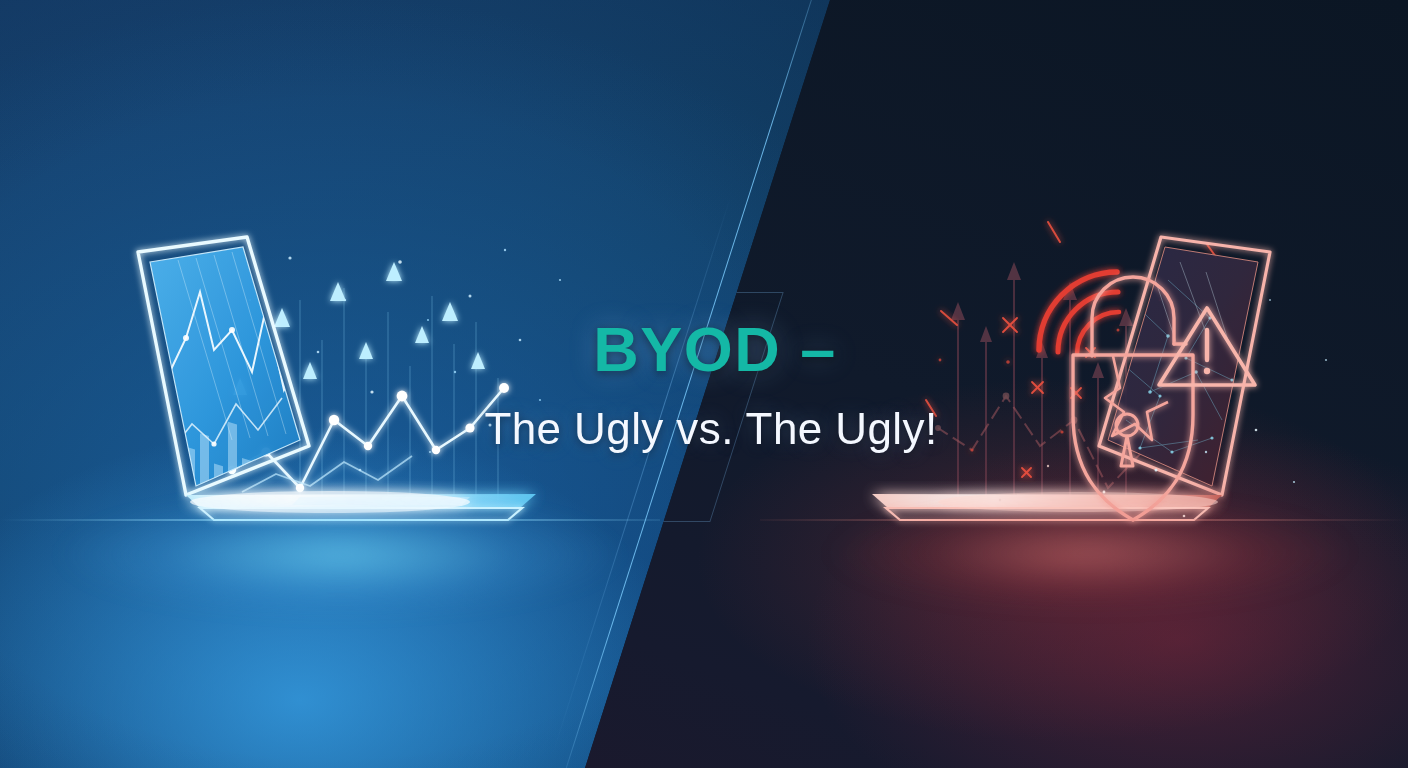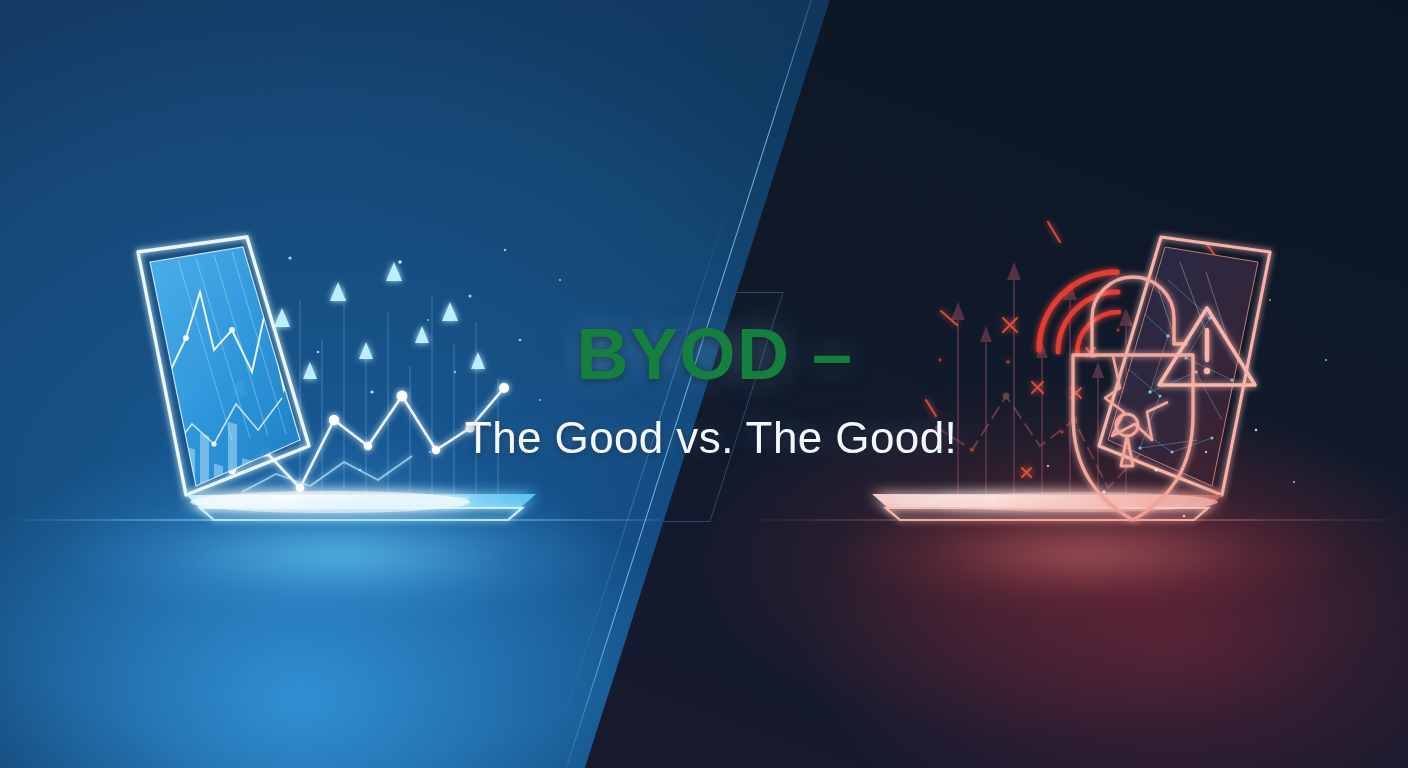--- a/index.html
+++ b/index.html
@@ -34,21 +34,21 @@
   #divider-a{left:830px;transform:rotate(17.7deg);
     background:linear-gradient(to bottom,rgba(120,190,240,0) 0%,rgba(120,200,250,.85) 22%,rgba(120,200,250,.85) 80%,rgba(120,190,240,0) 100%);}
   #divider-b{left:812px;transform:rotate(17.7deg);
     background:linear-gradient(to bottom,rgba(120,190,240,0) 30%,rgba(110,180,235,.45) 55%,rgba(110,180,235,0) 95%);}
   #divider-box{position:absolute;left:700px;top:292px;width:46px;height:228px;
     border:1px solid rgba(120,180,230,.30);border-left:none;transform:skewX(-17.7deg);}
   
   #title-block{position:absolute;left:0;top:318px;width:1408px;text-align:center;
     pointer-events:none;}
   #title-main{
-    font-size:72px;font-weight:bold;color:#15803d;letter-spacing:1.5px;line-height:1.0;
+    font-size:63px;font-weight:bold;color:#14b8a6;letter-spacing:1.5px;line-height:1.0;
     text-shadow:0 0 26px rgba(150,200,255,.35),0 2px 10px rgba(0,0,0,.55);
     margin-left:22px;}
   #title-sub{
     font-size:44px;font-weight:400;color:#f4f8ff;letter-spacing:.4px;line-height:1.0;
     margin-top:26px;margin-left:14px;
     text-shadow:0 0 20px rgba(150,200,255,.30),0 2px 9px rgba(0,0,0,.5);}
   
   #floor-glow-left{position:absolute;left:60px;top:495px;width:560px;height:120px;
     background:radial-gradient(ellipse at center, rgba(120,225,255,.55), rgba(90,190,255,.14) 45%, rgba(0,0,0,0) 72%);
     filter:blur(10px);}
@@ -392,16 +392,16 @@
   <div id="floor-glow-right"></div>
   <div id="horizon-left"></div>
   <div id="horizon-right"></div>
 
   <div id="divider-box"></div>
   <div class="div-line" id="divider-b"></div>
   <div class="div-line" id="divider-a"></div>
 
   <div id="title-block">
     <div id="title-main">BYOD –</div>
-    <div id="title-sub">The Good vs. The Good!</div>
+    <div id="title-sub">The Ugly vs. The Ugly!</div>
   </div>
 
 </div>
 
 </body></html>

